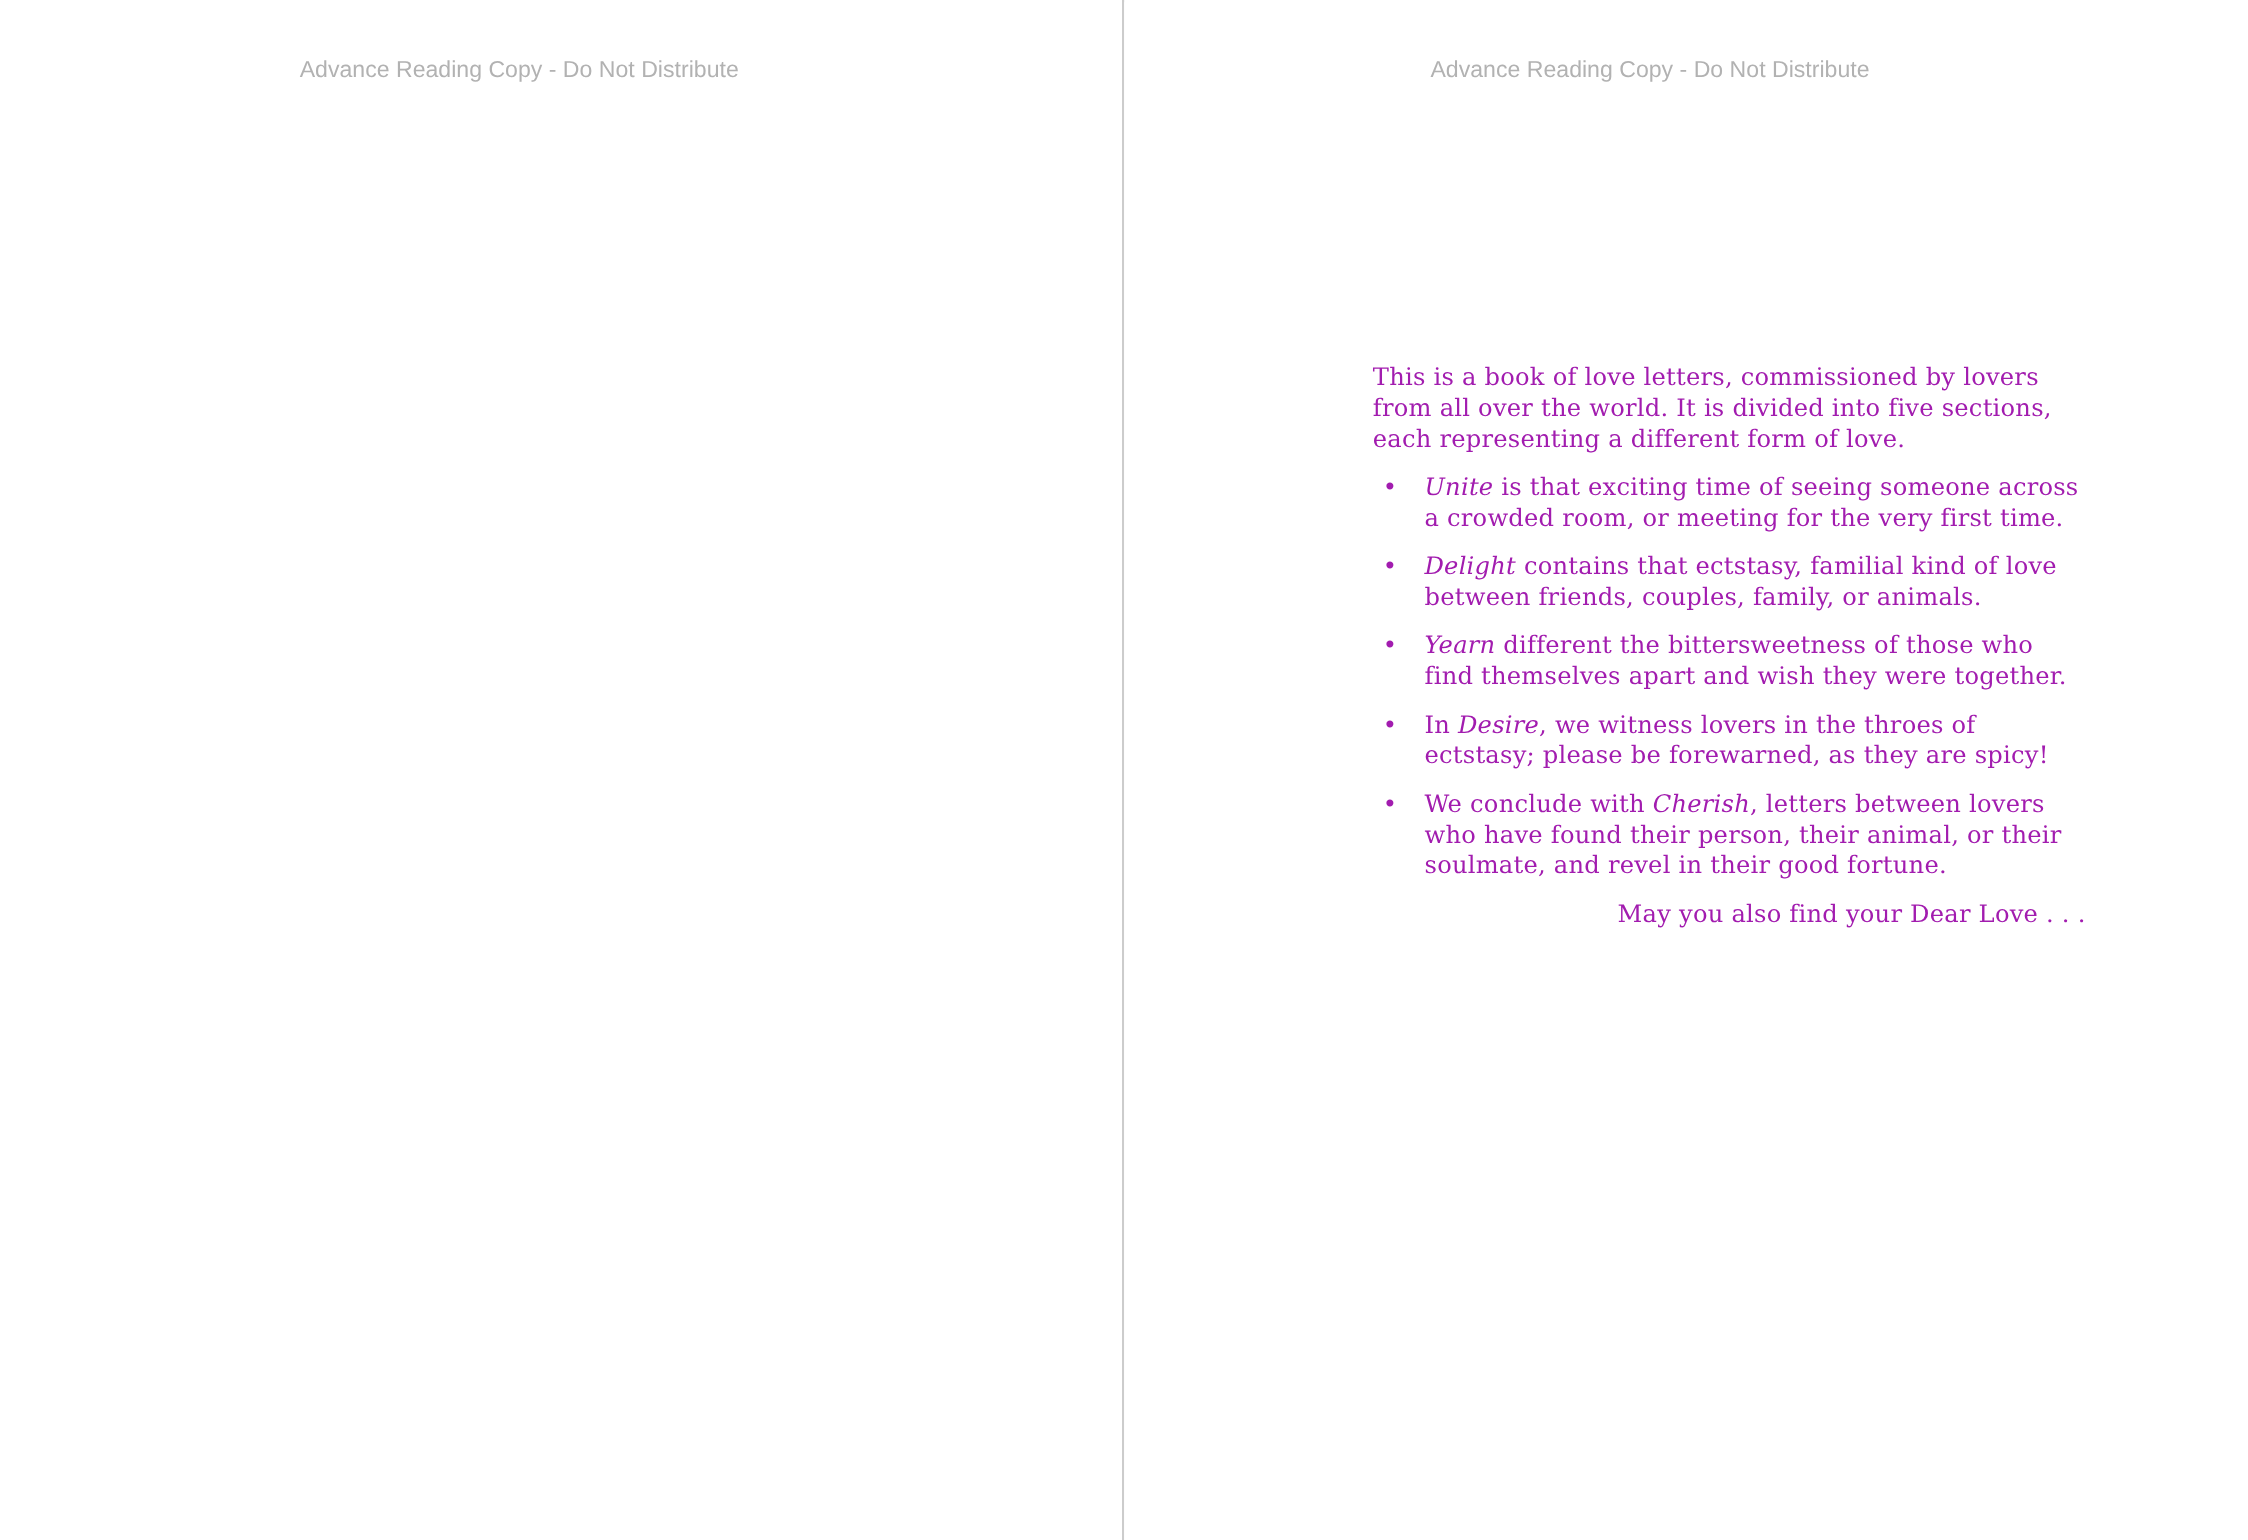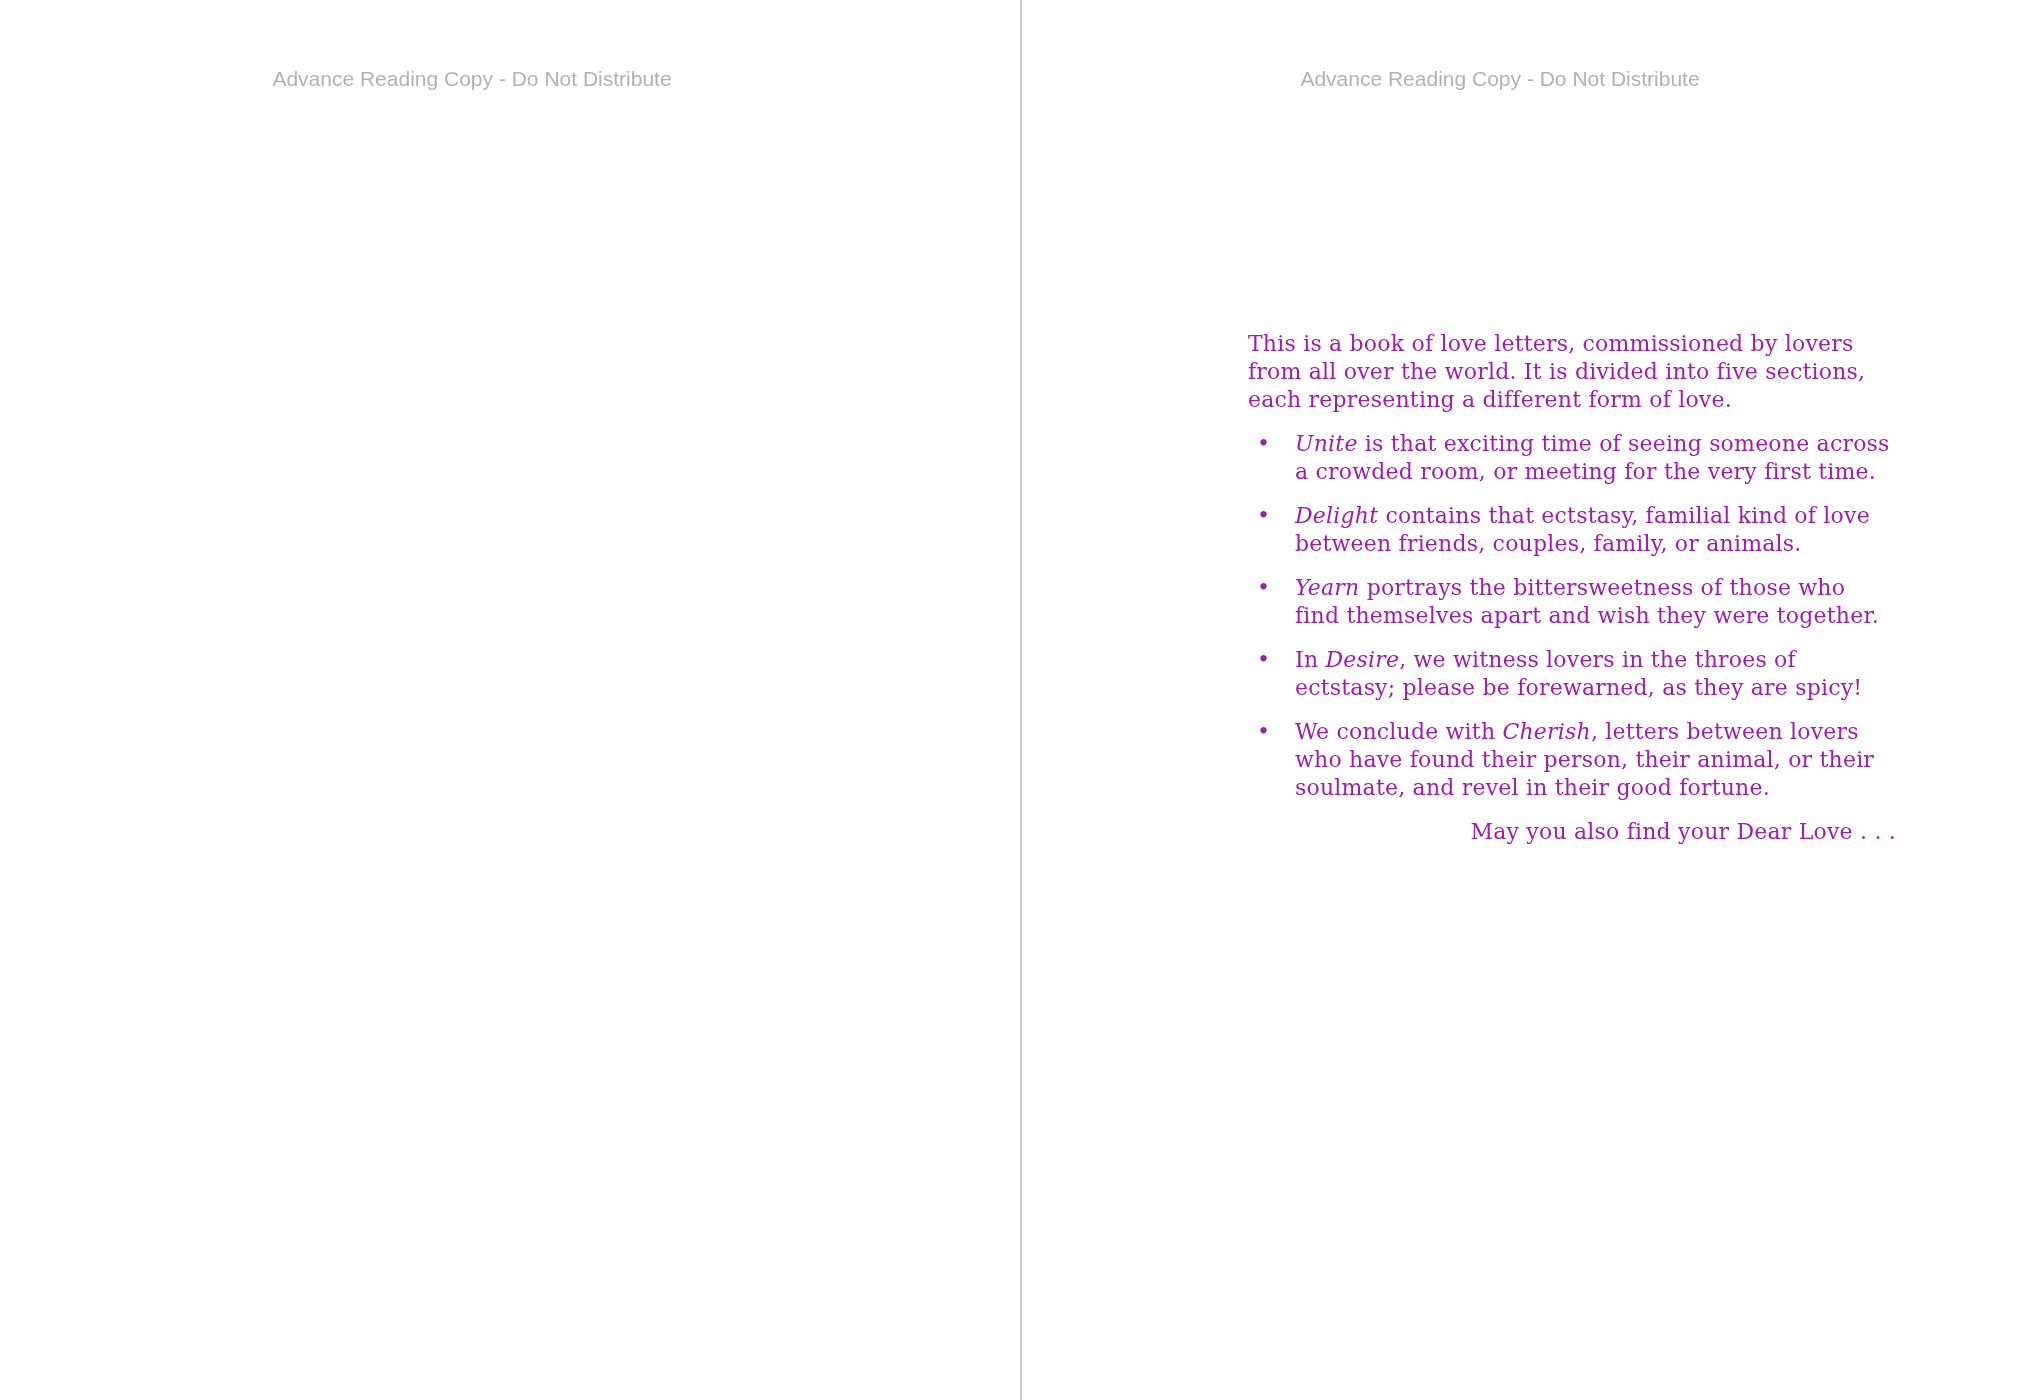--- a/index.html
+++ b/index.html
@@ -31,21 +31,21 @@
   .page {
     position: absolute;
     top: 0;
     height: 1400px;
     background: #ffffff;
   }
   .page-left  { left: 0;      width: 1020px; }
   .page-right { left: 1022px; width: 1022px; }
   .watermark {
     position: absolute;
-    top: 67px;
+    top: 52px;
     transform: translateX(-50%);
     font-family: "Liberation Sans", sans-serif;
     font-size: 21px;
     line-height: 24px;
     color: #b2b2b2;
     white-space: nowrap;
   }
   .page-left  .watermark { left: 472px; }
   .page-right .watermark { left: 478px; } 
   .content {
@@ -110,21 +110,21 @@
           <span class="li-text"><span></span><span class="term">Unite</span><span> is that exciting time of seeing someone across a crowded room, or meeting for the very first time.</span></span>
         </li>
 
         <li>
           <span class="marker">•</span>
           <span class="li-text"><span></span><span class="term">Delight</span><span> contains that ectstasy, familial kind of love between friends, couples, family, or animals.</span></span>
         </li>
 
         <li>
           <span class="marker">•</span>
-          <span class="li-text"><span></span><span class="term">Yearn</span><span> portrays the bittersweetness of those who find themselves apart and wish they were together.</span></span>
+          <span class="li-text"><span></span><span class="term">Yearn</span><span> different the bittersweetness of those who find themselves apart and wish they were together.</span></span>
         </li>
 
         <li>
           <span class="marker">•</span>
           <span class="li-text"><span>In </span><span class="term">Desire</span><span>, we witness lovers in the throes of ectstasy; please be forewarned, as they are spicy!</span></span>
         </li>
 
         <li>
           <span class="marker">•</span>
           <span class="li-text"><span>We conclude with </span><span class="term">Cherish</span><span>, letters between lovers who have found their person, their animal, or their soulmate, and revel in their good fortune.</span></span>

